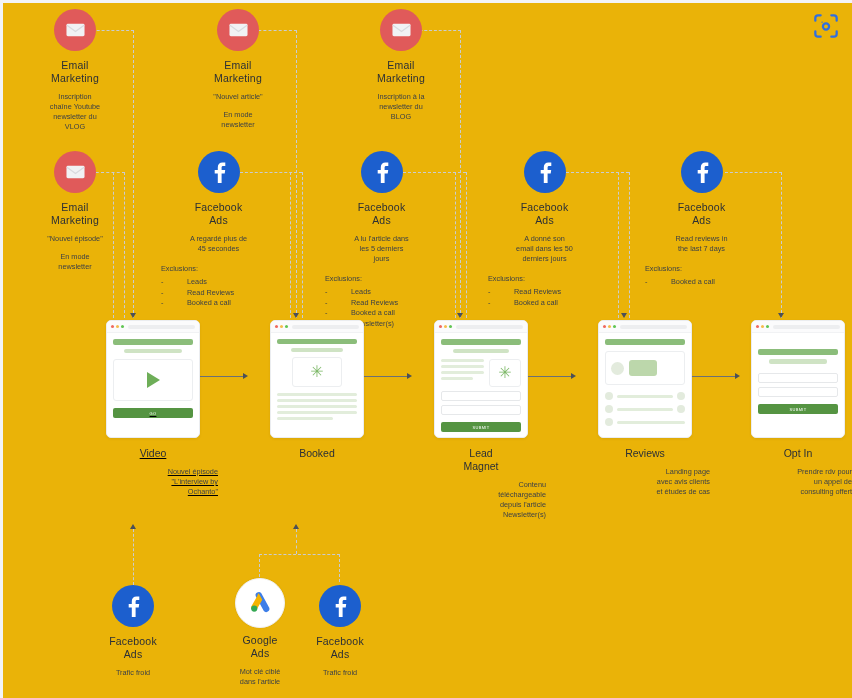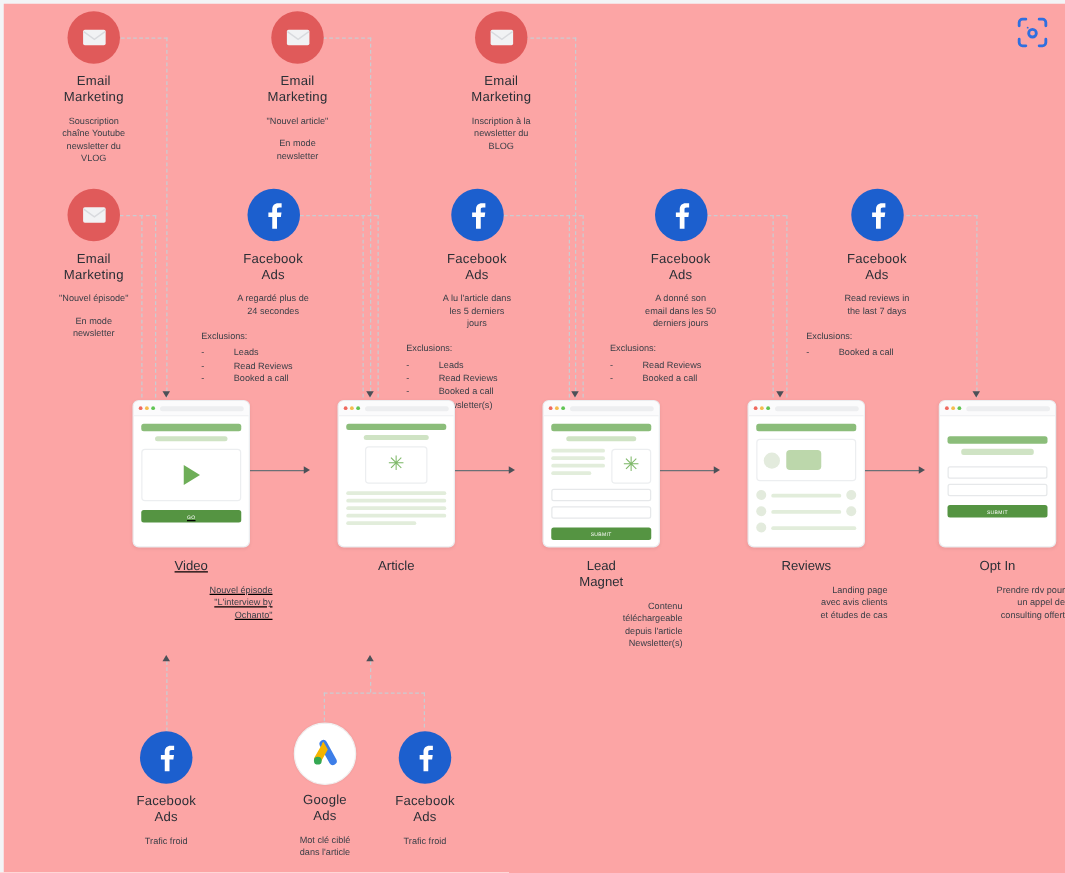--- a/index.html
+++ b/index.html
@@ -1,17 +1,17 @@
 <!DOCTYPE html>
 <html><head>
 <meta charset="utf-8">
 <style>
   html,body{margin:0;padding:0;background:#ffffff;}
   body{font-family:"Liberation Sans",sans-serif;}
-  #canvas{position:relative;width:852px;height:698px;background:#fca5a5;overflow:hidden;}
+  #canvas{position:relative;width:852px;height:698px;background:#eab308;overflow:hidden;}
   .topbar{position:absolute;left:0;top:0;width:852px;height:3px;background:#f3f4f6;}
   .sidebar-edge{position:absolute;left:0;top:0;width:3px;height:698px;background:#f3f4f6;}
 
   
   .scan-btn{position:absolute;left:810px;top:10px;width:32px;height:32px;}
   .scan-btn svg{display:block;}
 
   
   .node{position:absolute;text-align:center;}
   .circle{width:42px;height:42px;border-radius:50%;margin:0 auto;
@@ -141,21 +141,21 @@
   <div class="conn v-dash" style="left:339px;top:554px;height:28px;"></div>
 
   <div class="node" style="left:10px;top:9px;width:130px;">
     <div class="circle email">
       <svg width="19" height="14" viewBox="0 0 20 14">
           <rect x="0.5" y="0.5" width="19" height="13" rx="1.5" fill="#f1f2f4"></rect>
           <path d="M1 2 L10 8.5 L19 2" stroke="#d8dade" stroke-width="1.2" fill="none"></path>
         </svg>
     </div>
     <div class="title"><span>Email</span><br><span>Marketing</span></div>
-    <div class="sub" style="white-space:pre-line">Souscription
+    <div class="sub" style="white-space:pre-line">Inscription
 chaîne Youtube
 newsletter du
 VLOG</div>
   </div>
 
   <div class="node" style="left:173px;top:9px;width:130px;">
     <div class="circle email">
       <svg width="19" height="14" viewBox="0 0 20 14">
           <rect x="0.5" y="0.5" width="19" height="13" rx="1.5" fill="#f1f2f4"></rect>
           <path d="M1 2 L10 8.5 L19 2" stroke="#d8dade" stroke-width="1.2" fill="none"></path>
@@ -194,21 +194,21 @@
   </div>
 
   <div class="node" style="left:161px;top:151px;width:115px;">
     <div class="circle fb">
       <svg width="24" height="24" viewBox="0 0 24 24">
           <path fill="#fff" d="M14.6 23V13.6h3.1l.5-3.7h-3.6V7.6c0-1 .3-1.7 1.8-1.7h1.9V2.6c-.3 0-1.5-.1-2.8-.1-2.8 0-4.7 1.7-4.7 4.8v2.6H7.7v3.7h3.1V23h3.8z"></path>
         </svg>
     </div>
     <div class="title"><span>Facebook</span><br><span>Ads</span></div>
     <div class="sub" style="white-space:pre-line">A regardé plus de
-24 secondes</div>
+45 secondes</div>
     <div class="excl-label">Exclusions:</div>
     <ul class="excl-list">
       <li>
           <span class="dash">-</span>
           <span class="txt">Leads</span>
         </li>
       <li>
           <span class="dash">-</span>
           <span class="txt">Read Reviews</span>
         </li>
@@ -334,21 +334,21 @@
         <div class="img-box" style="height:28px;margin-top:5px;width:60%;margin-left:auto;margin-right:auto;">
             <div class="star">✳</div>
           </div>
         <div class="bar vlight" style="height:3px;margin-top:6px;"></div>
         <div class="bar vlight" style="height:3px;margin-top:3px;"></div>
         <div class="bar vlight" style="height:3px;margin-top:3px;"></div>
         <div class="bar vlight" style="height:3px;margin-top:3px;"></div>
         <div class="bar vlight" style="height:3px;margin-top:3px;width:70%;"></div>
       </div>
     </div>
-    <div class="label">Article</div>
+    <div class="label">Booked</div>
   </div>
 
   <div class="card" style="left:416px;top:320px;width:130px;">
     <div class="browser" style="margin:0 auto;">
       <div class="chrome">
         <div class="dots">
             <div class="dot r"></div>
             <div class="dot y"></div>
             <div class="dot g"></div>
           </div>

